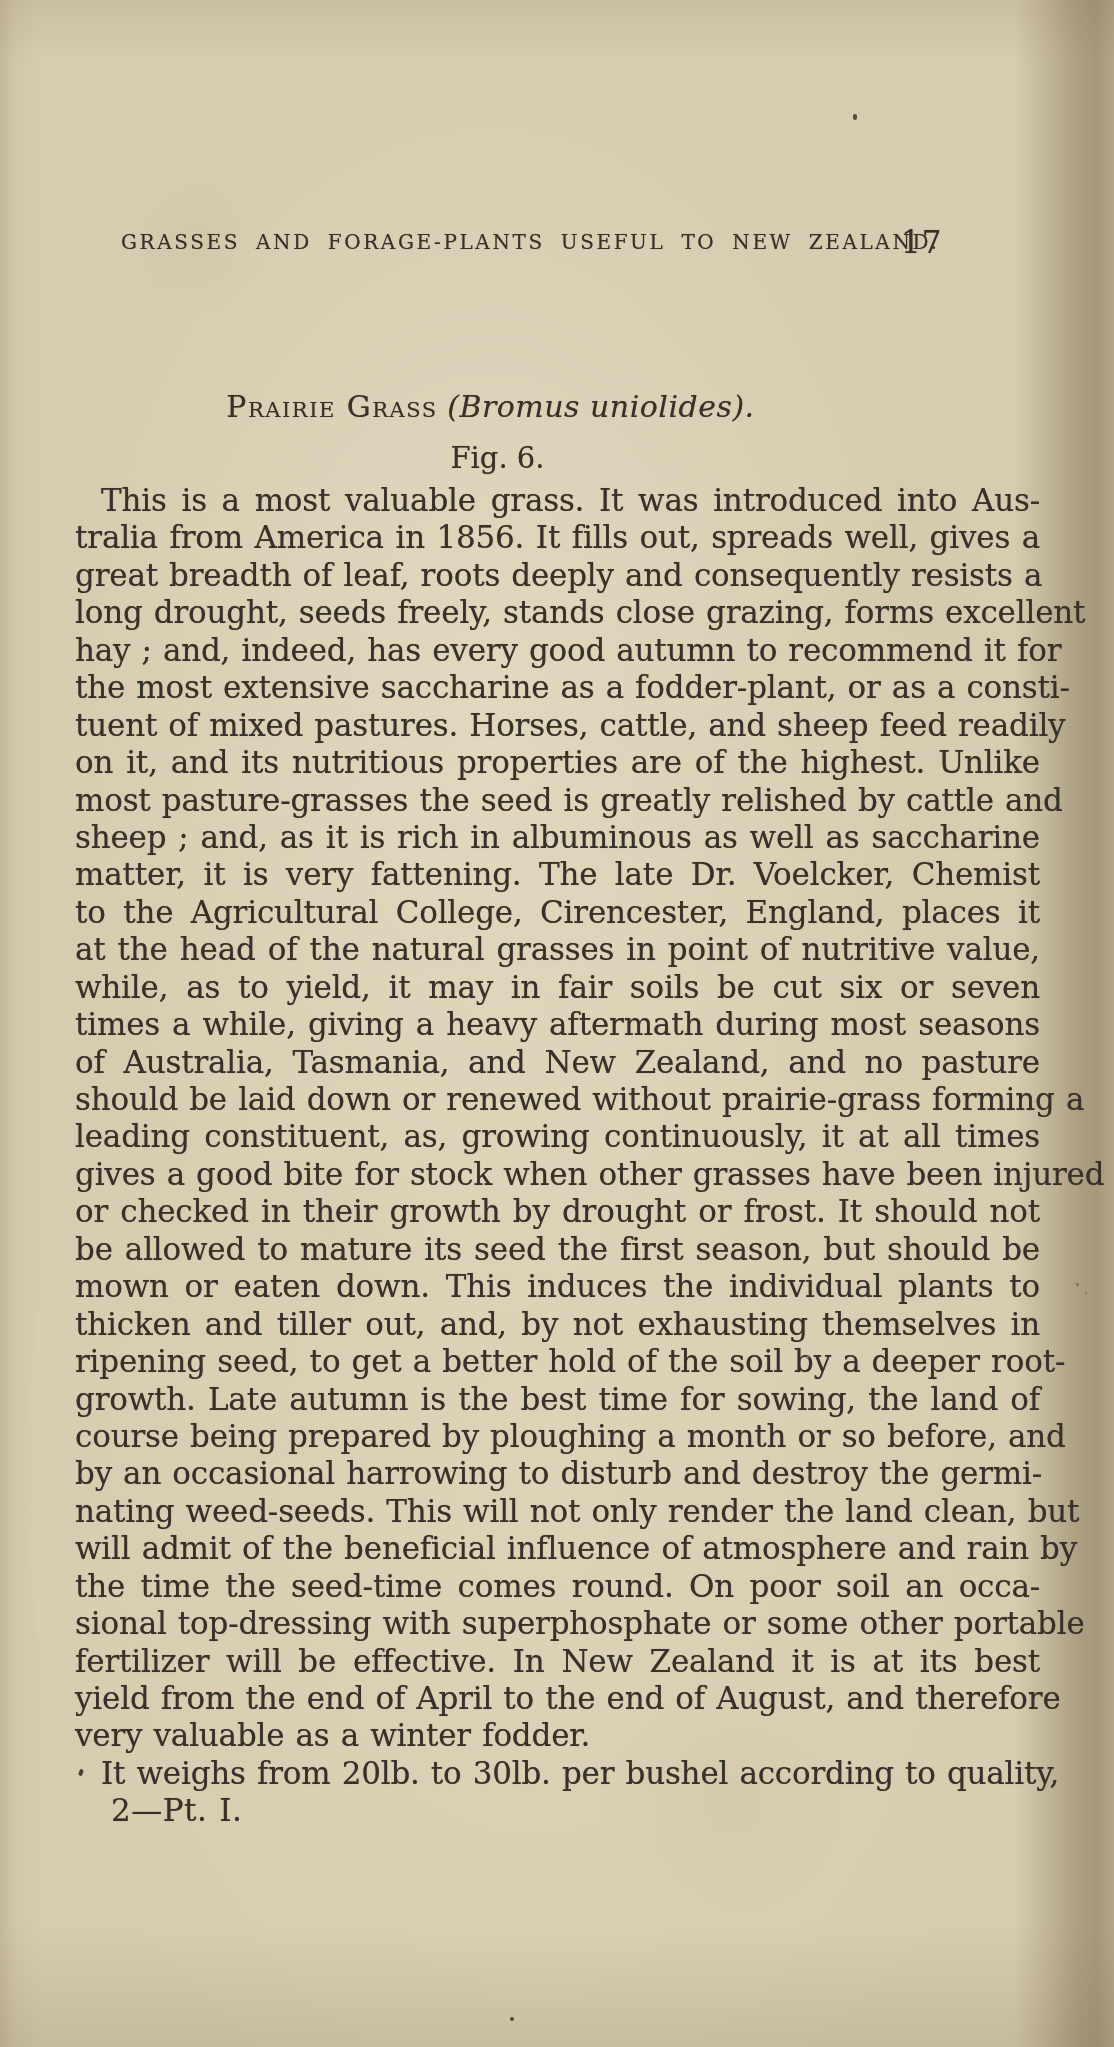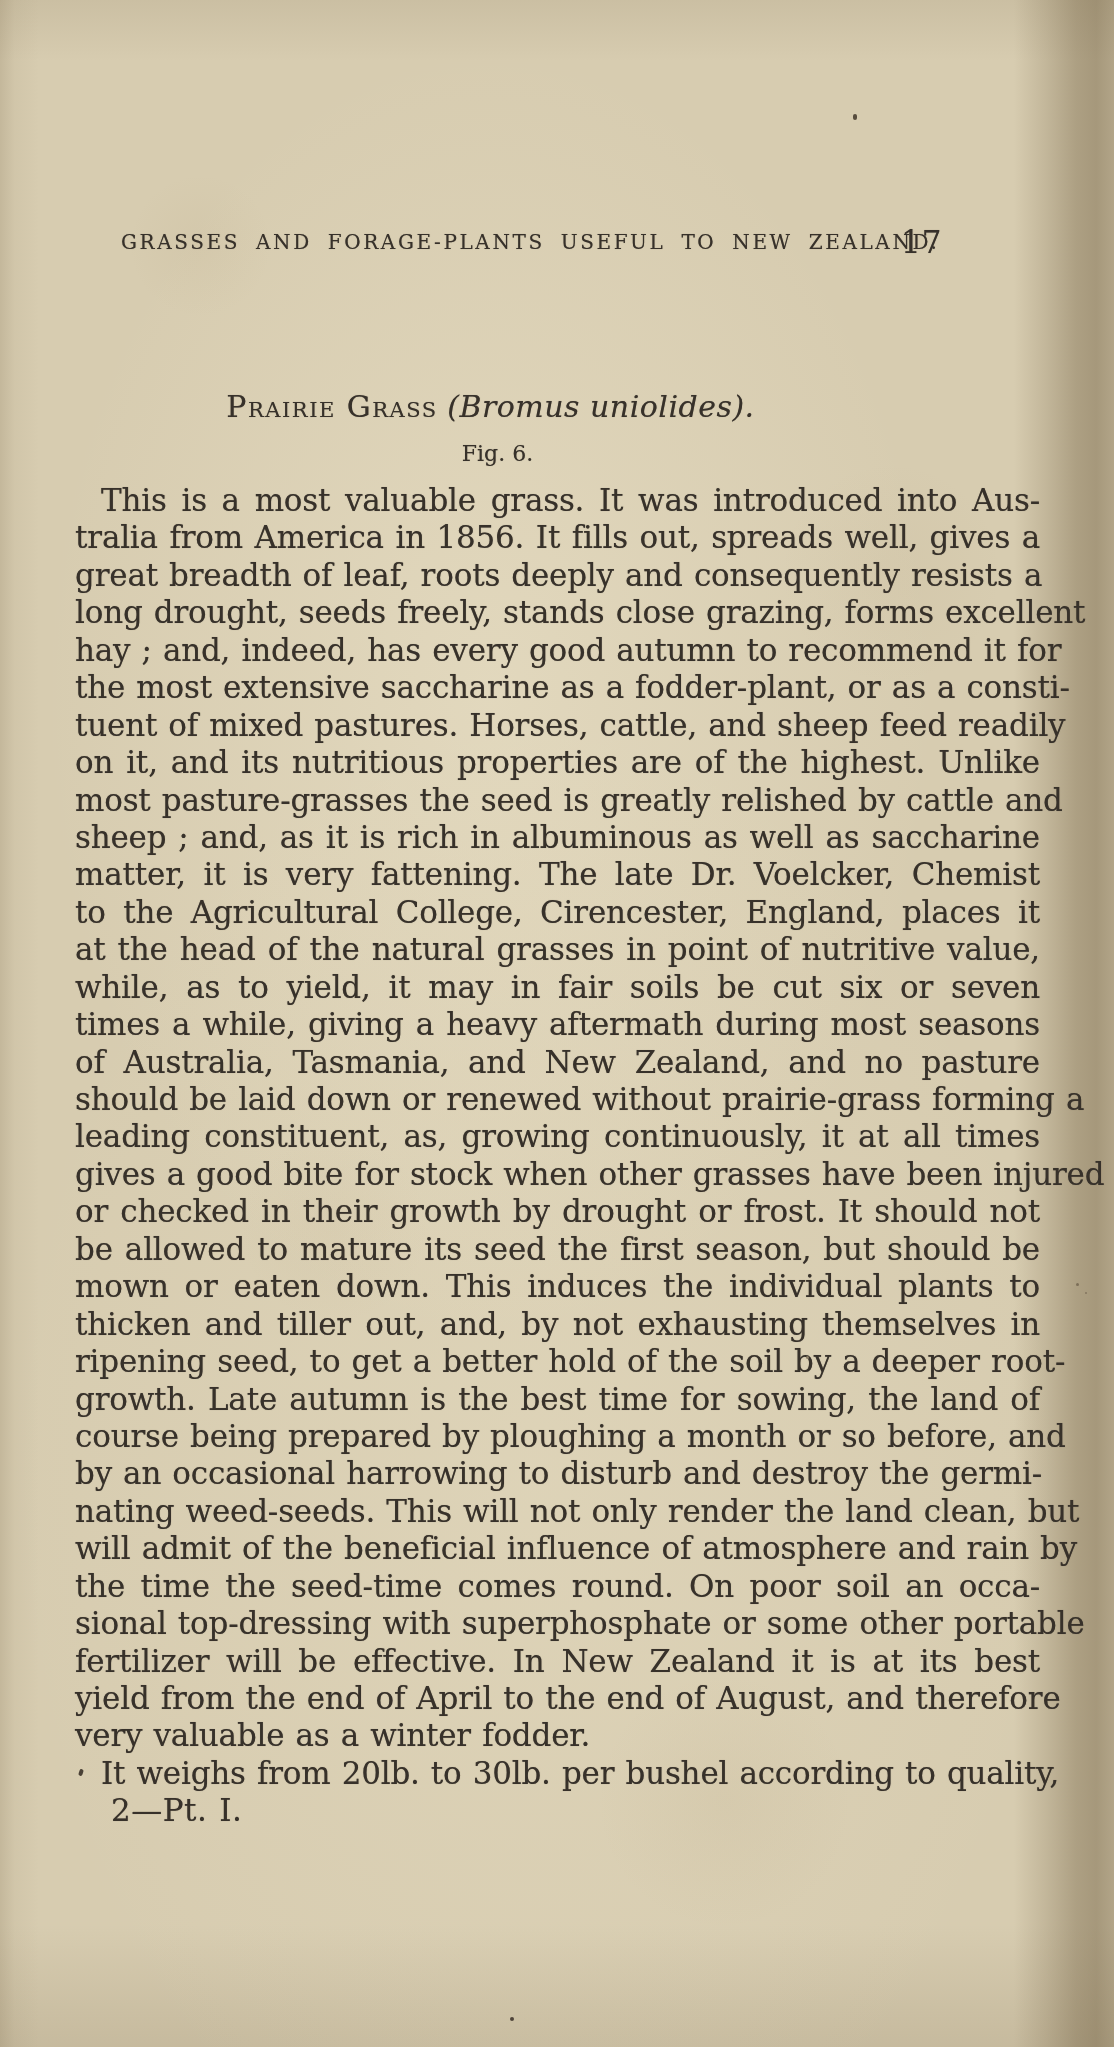--- a/index.html
+++ b/index.html
@@ -45,21 +45,21 @@
   .title-line {
     position: absolute; top: 389px; left: 75px; width: 965px;
     text-align: center; transform: translateX(-67px);
     font-size: 30px; white-space: nowrap;
   }
   .sc { font-variant: small-caps; letter-spacing: 1.5px; }
   .it { font-style: italic; letter-spacing: 0.5px; text-align: right; }
   .fig-line {
     position: absolute; top: 441px; left: 75px; width: 965px;
     text-align: center; transform: translateX(-60px);
-    font-size: 22px;
+    font-size: 29px;
   }
 
   
   .body-text { position: absolute; top: 482px; left: 75px; width: 965px; }
   .bline {
     height: 37.45px; line-height: 37.45px;
     font-size: 31px; letter-spacing: -0.2px; word-spacing: 1.5px;
     text-align: justify; text-align-last: justify;
     white-space: nowrap;
   }

